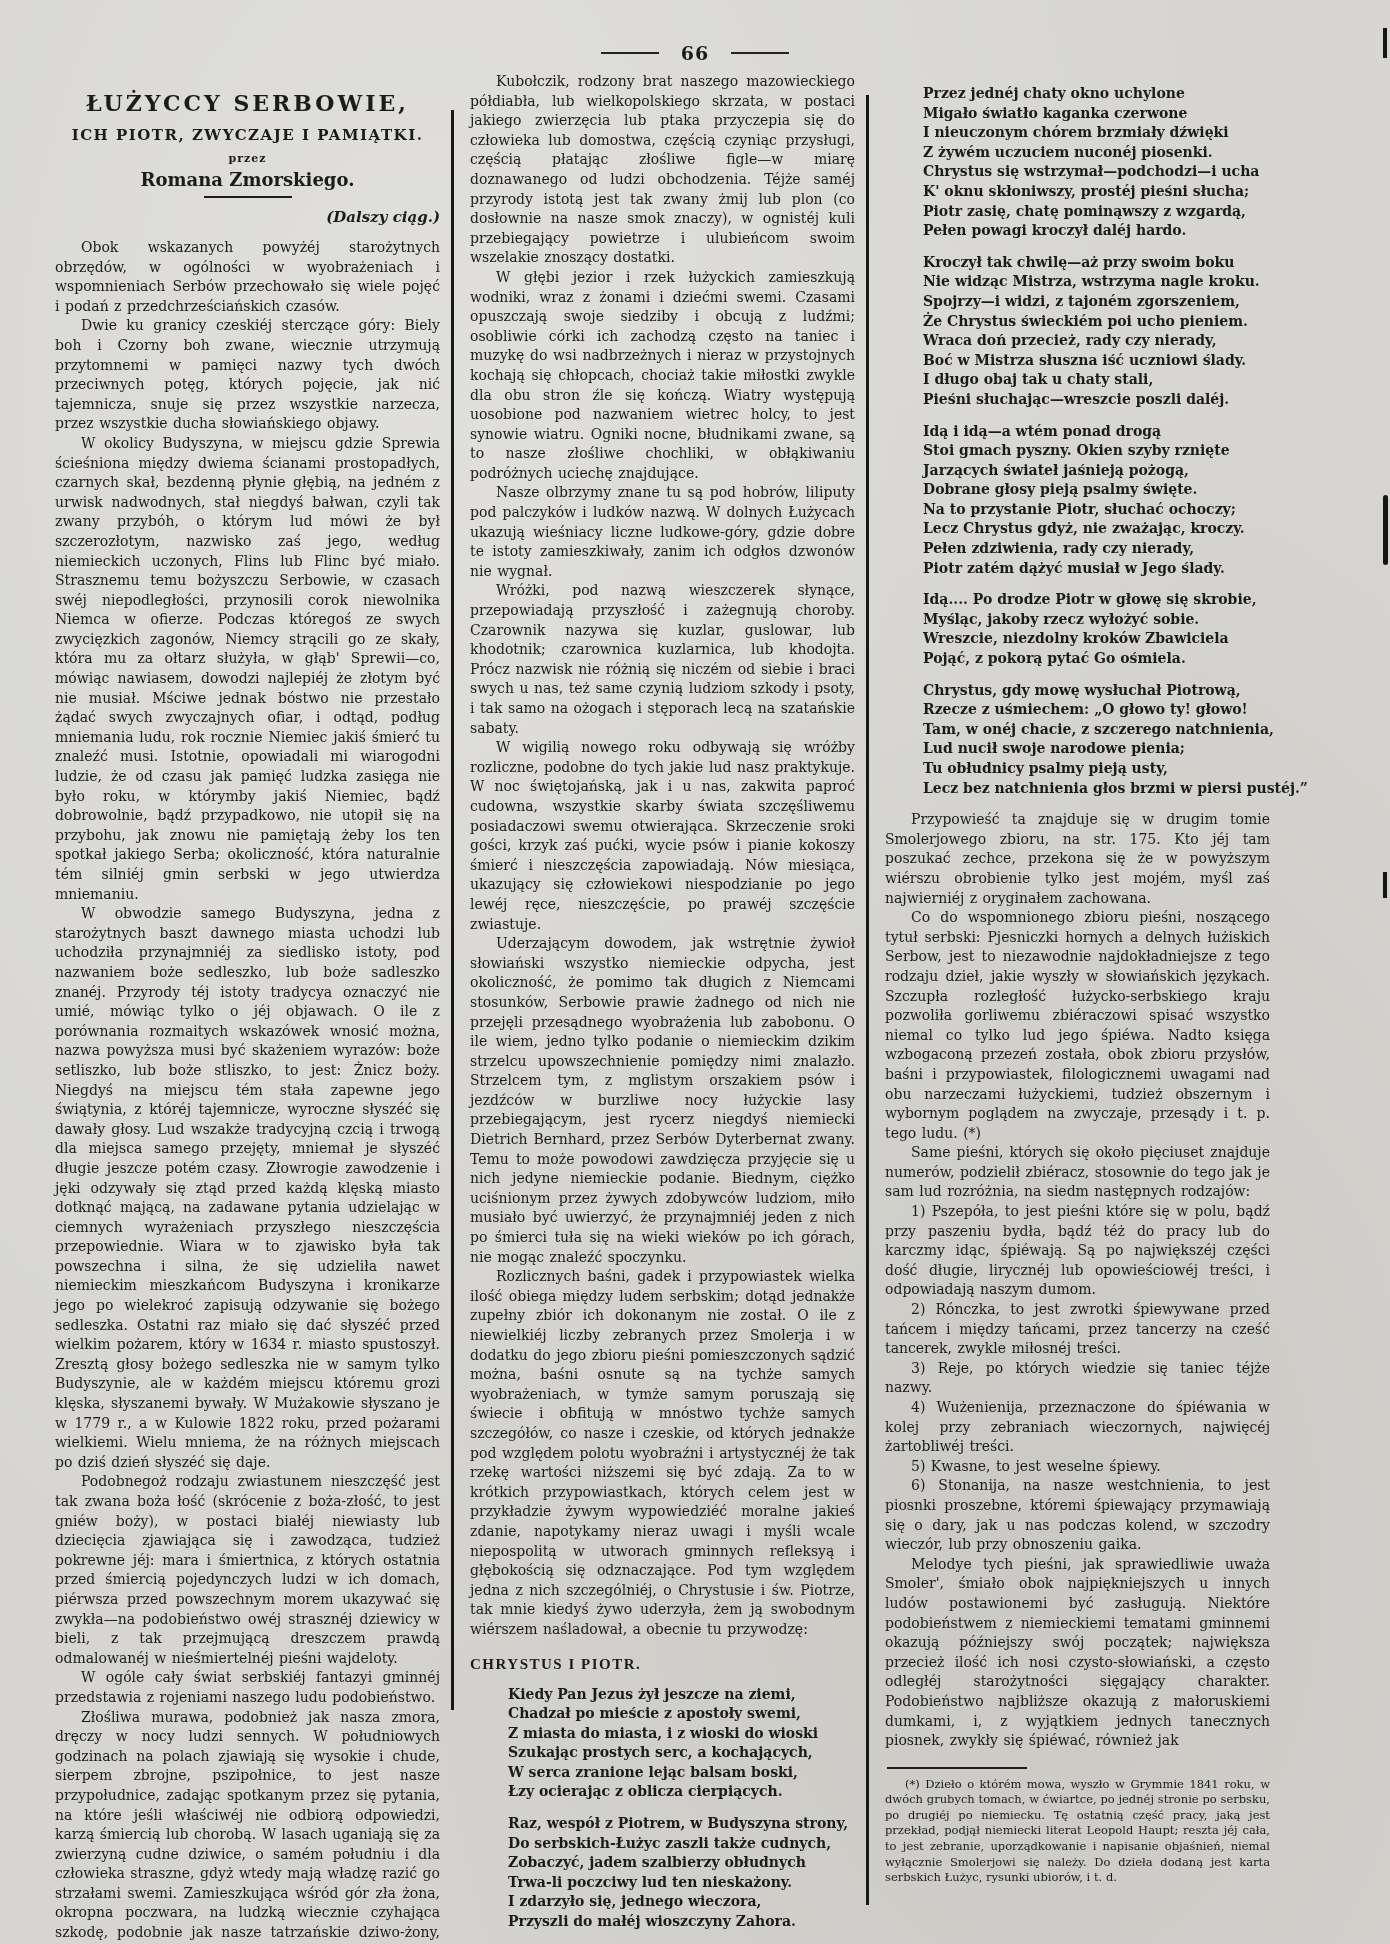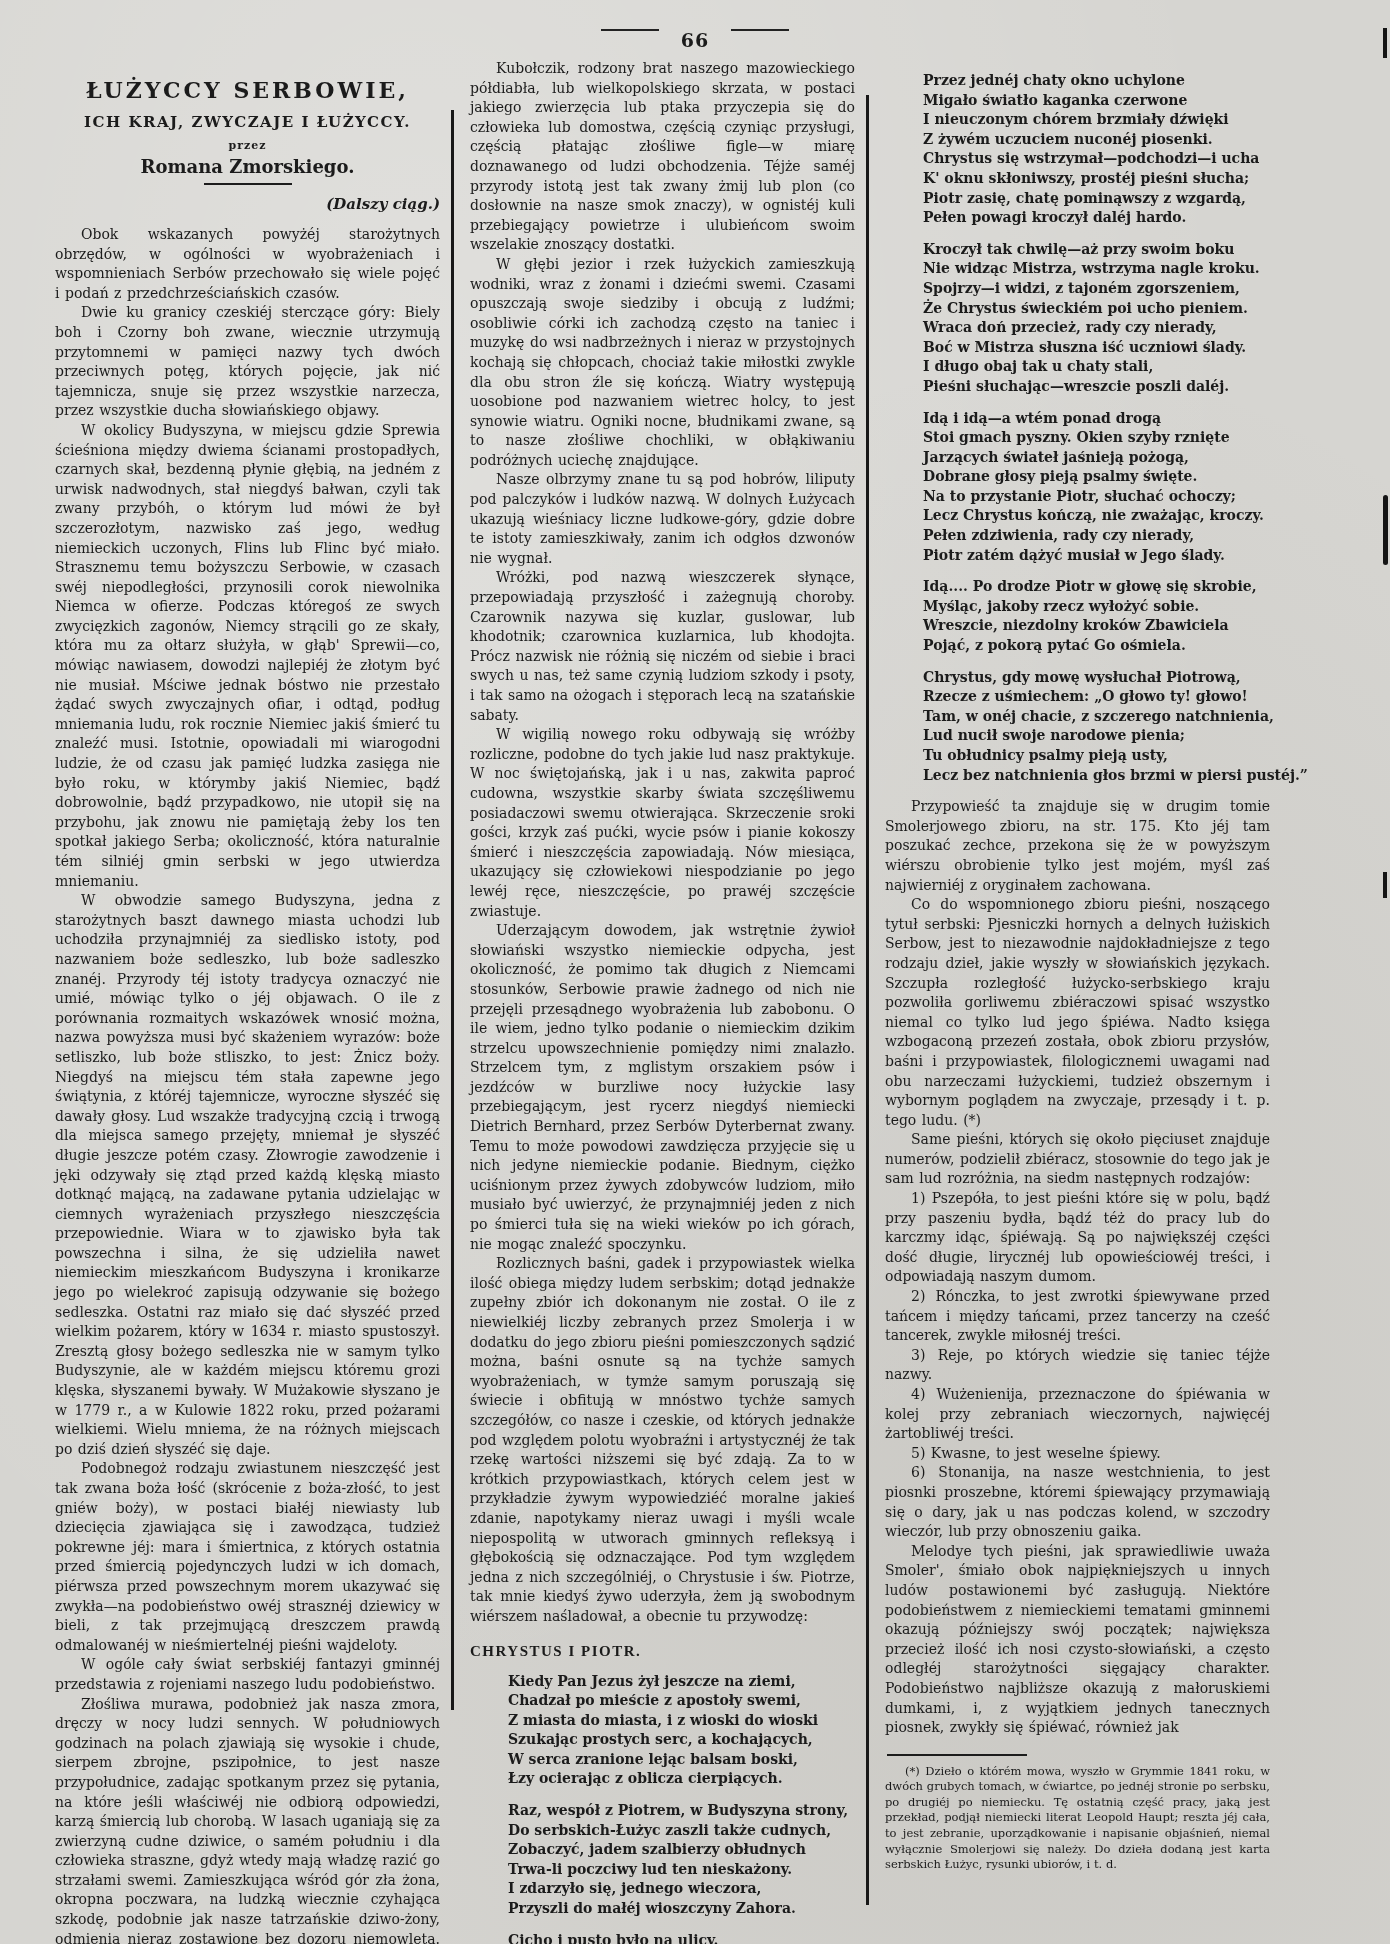--- a/index.html
+++ b/index.html
@@ -10,22 +10,22 @@
     margin:0 auto;
     background:#d6d5d1;
     background-image:
       radial-gradient(ellipse at 30% 20%, rgba(255,255,255,0.25), rgba(0,0,0,0) 60%),
       radial-gradient(ellipse at 75% 80%, rgba(120,115,105,0.12), rgba(0,0,0,0) 55%);
     overflow:hidden;
     font-family:"DejaVu Serif","Liberation Serif",serif;
     color:#1b1b1b;
   }
   .page-number-row{
-    display:flex;justify-content:center;
-    gap:22px;padding-top:29px;
+    display:flex;justify-content:center;align-items:center;
+    gap:22px;padding-top:42px;
   }
   .pn-dash{width:58px;border-top:2px solid #222;}
   .page-number{font-size:19px;font-weight:bold;letter-spacing:1px;}
   .columns{
     position:relative;
     display:flex;
     padding-left:55px;
     gap:30px;
     margin-top:8px;
   }
@@ -94,21 +94,21 @@
     <span class="pn-dash"></span>
     <span class="page-number">66</span>
     <span class="pn-dash"></span>
   </div>
 
   <div class="columns">
 
     <div class="col">
       <div class="article-header">
         <h1 class="article-title">ŁUŻYCCY SERBOWIE,</h1>
-        <h2 class="article-subtitle">ICH KRAJ, ZWYCZAJE I ŁUŻYCCY.</h2>
+        <h2 class="article-subtitle">ICH PIOTR, ZWYCZAJE I PAMIĄTKI.</h2>
         <div class="byline-prefix">przez</div>
         <div class="byline">Romana Zmorskiego.</div>
         <div class="header-rule"></div>
         <div class="continuation-note">(Dalszy ciąg.)</div>
       </div>
     <p class="para">Obok wskazanych powyżéj starożytnych obrzędów, w ogólności w wyobrażeniach i wspomnieniach Serbów przechowało się wiele pojęć i podań z przedchrześciańskich czasów.</p>
         <p class="para">Dwie ku granicy czeskiéj sterczące góry: Biely boh i Czorny boh zwane, wiecznie utrzymują przytomnemi w pamięci nazwy tych dwóch przeciwnych potęg, których pojęcie, jak nić tajemnicza, snuje się przez wszystkie narzecza, przez wszystkie ducha słowiańskiego objawy.</p>
         <p class="para">W okolicy Budyszyna, w miejscu gdzie Sprewia ścieśniona między dwiema ścianami prostopadłych, czarnych skał, bezdenną płynie głębią, na jedném z urwisk nadwodnych, stał niegdyś bałwan, czyli tak zwany przybóh, o którym lud mówi że był szczerozłotym, nazwisko zaś jego, według niemieckich uczonych, Flins lub Flinc być miało. Strasznemu temu bożyszczu Serbowie, w czasach swéj niepodległości, przynosili corok niewolnika Niemca w ofierze. Podczas któregoś ze swych zwycięzkich zagonów, Niemcy strącili go ze skały, która mu za ołtarz służyła, w głąb' Sprewii—co, mówiąc nawiasem, dowodzi najlepiéj że złotym być nie musiał. Mściwe jednak bóstwo nie przestało żądać swych zwyczajnych ofiar, i odtąd, podług mniemania ludu, rok rocznie Niemiec jakiś śmierć tu znaleźć musi. Istotnie, opowiadali mi wiarogodni ludzie, że od czasu jak pamięć ludzka zasięga nie było roku, w którymby jakiś Niemiec, bądź dobrowolnie, bądź przypadkowo, nie utopił się na przybohu, jak znowu nie pamiętają żeby los ten spotkał jakiego Serba; okoliczność, która naturalnie tém silniéj gmin serbski w jego utwierdza mniemaniu.</p>
         <p class="para">W obwodzie samego Budyszyna, jedna z starożytnych baszt dawnego miasta uchodzi lub uchodziła przynajmniéj za siedlisko istoty, pod nazwaniem boże sedleszko, lub boże sadleszko znanéj. Przyrody téj istoty tradycya oznaczyć nie umié, mówiąc tylko o jéj objawach. O ile z porównania rozmaitych wskazówek wnosić można, nazwa powyższa musi być skażeniem wyrazów: boże setliszko, lub boże stliszko, to jest: Żnicz boży. Niegdyś na miejscu tém stała zapewne jego świątynia, z któréj tajemnicze, wyroczne słyszéć się dawały głosy. Lud wszakże tradycyjną czcią i trwogą dla miejsca samego przejęty, mniemał je słyszéć długie jeszcze potém czasy. Złowrogie zawodzenie i jęki odzywały się ztąd przed każdą klęską miasto dotknąć mającą, na zadawane pytania udzielając w ciemnych wyrażeniach przyszłego nieszczęścia przepowiednie. Wiara w to zjawisko była tak powszechna i silna, że się udzieliła nawet niemieckim mieszkańcom Budyszyna i kronikarze jego po wielekroć zapisują odzywanie się bożego sedleszka. Ostatni raz miało się dać słyszéć przed wielkim pożarem, który w 1634 r. miasto spustoszył. Zresztą głosy bożego sedleszka nie w samym tylko Budyszynie, ale w każdém miejscu któremu grozi klęska, słyszanemi bywały. W Mużakowie słyszano je w 1779 r., a w Kulowie 1822 roku, przed pożarami wielkiemi. Wielu mniema, że na różnych miejscach po dziś dzień słyszéć się daje.</p>
         <p class="para">Podobnegoż rodzaju zwiastunem nieszczęść jest tak zwana boża łość (skrócenie z boża-złość, to jest gniéw boży), w postaci białéj niewiasty lub dziecięcia zjawiająca się i zawodząca, tudzież pokrewne jéj: mara i śmiertnica, z których ostatnia przed śmiercią pojedynczych ludzi w ich domach, piérwsza przed powszechnym morem ukazywać się zwykła—na podobieństwo owéj strasznéj dziewicy w bieli, z tak przejmującą dreszczem prawdą odmalowanéj w nieśmiertelnéj pieśni wajdeloty.</p>
@@ -166,21 +166,21 @@
           <div class="vline">Boć w Mistrza słuszna iść uczniowi ślady.</div>
           <div class="vline">I długo obaj tak u chaty stali,</div>
           <div class="vline">Pieśni słuchając—wreszcie poszli daléj.</div>
         </div>
         <div class="stanza">
           <div class="vline">Idą i idą—a wtém ponad drogą</div>
           <div class="vline">Stoi gmach pyszny. Okien szyby rznięte</div>
           <div class="vline">Jarzących świateł jaśnieją pożogą,</div>
           <div class="vline">Dobrane głosy pieją psalmy święte.</div>
           <div class="vline">Na to przystanie Piotr, słuchać ochoczy;</div>
-          <div class="vline">Lecz Chrystus kończą, nie zważając, kroczy.</div>
+          <div class="vline">Lecz Chrystus gdyż, nie zważając, kroczy.</div>
           <div class="vline">Pełen zdziwienia, rady czy nierady,</div>
           <div class="vline">Piotr zatém dążyć musiał w Jego ślady.</div>
         </div>
         <div class="stanza">
           <div class="vline">Idą.... Po drodze Piotr w głowę się skrobie,</div>
           <div class="vline">Myśląc, jakoby rzecz wyłożyć sobie.</div>
           <div class="vline">Wreszcie, niezdolny kroków Zbawiciela</div>
           <div class="vline">Pojąć, z pokorą pytać Go ośmiela.</div>
         </div>
         <div class="stanza">

